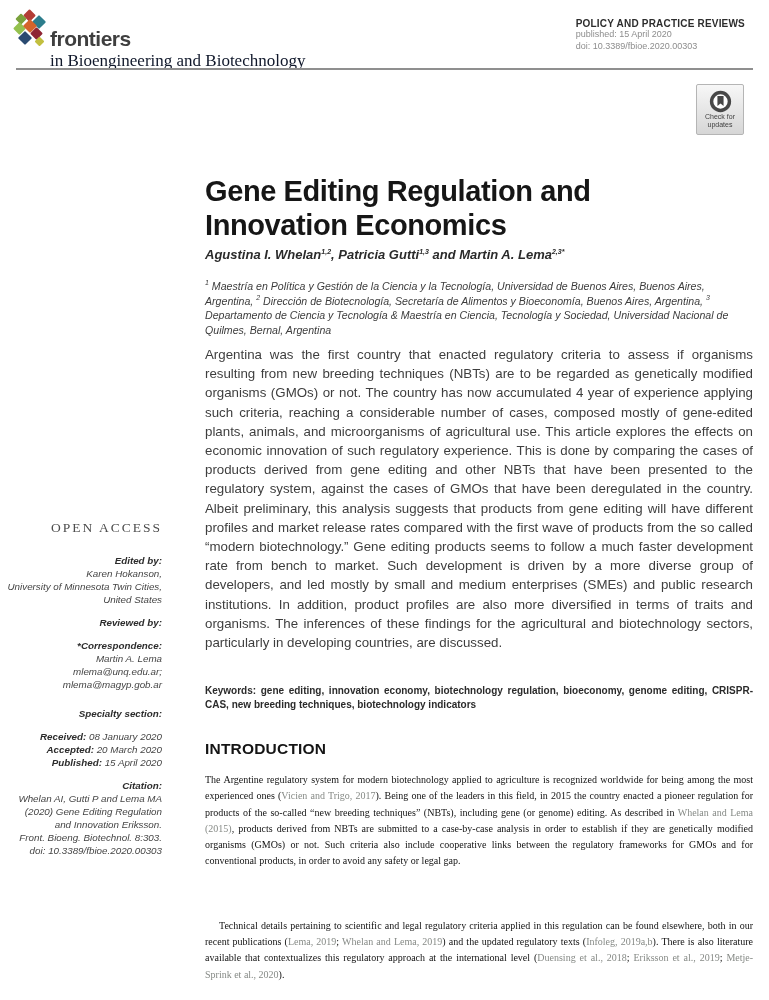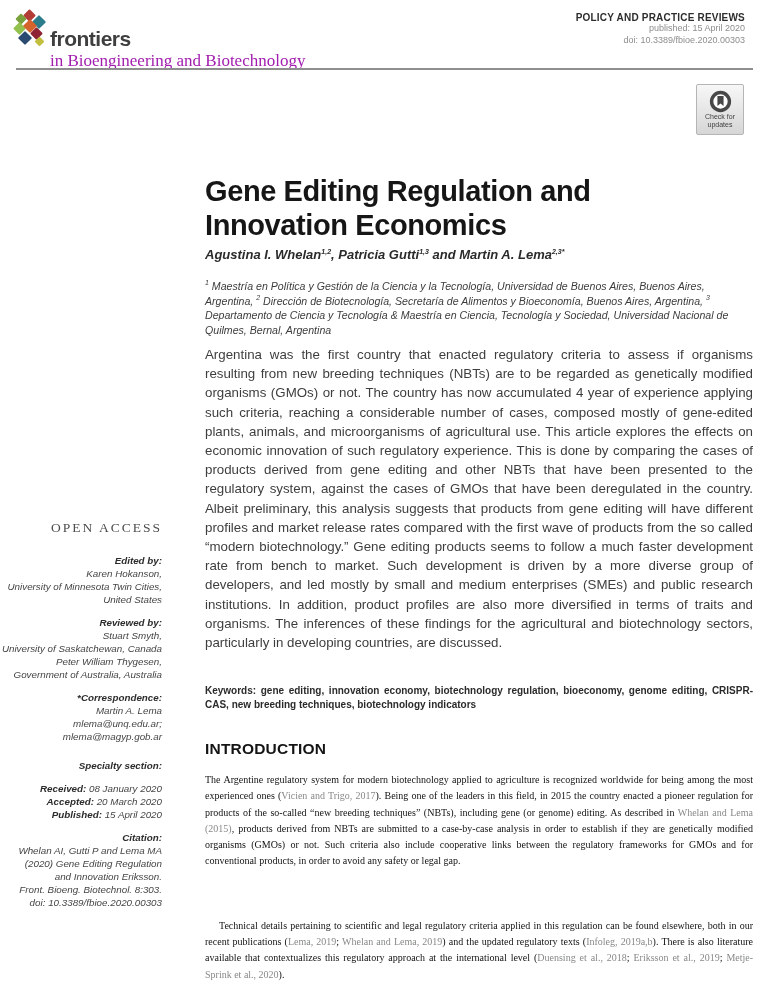--- a/index.html
+++ b/index.html
@@ -5,22 +5,22 @@
   html,body{margin:0;padding:0;background:#ffffff;}
   body{width:769px;height:1000px;position:relative;overflow:hidden;
        font-family:"Liberation Sans",sans-serif;color:#222;}
   .abs{position:absolute;}
 
   
   .logo-mark{position:absolute;left:14px;top:11px;width:36px;height:42px;}
   .cube{position:absolute;transform:rotate(45deg);border-radius:1px;}
   .logo-text{position:absolute;left:50px;top:28px;line-height:1;}
   .logo-title{font-size:21px;font-weight:bold;color:#3f3f3f;letter-spacing:-0.5px;}
-  .logo-sub{font-family:"Liberation Serif",serif;font-size:17px;color:#a21caf;margin-top:3px;}
-  .head-right{position:absolute;right:24px;top:12px;text-align:right;}
+  .logo-sub{font-family:"Liberation Serif",serif;font-size:17px;color:#0f172a;margin-top:3px;}
+  .head-right{position:absolute;right:24px;top:18px;text-align:left;}
   .art-type{font-size:10px;font-weight:bold;color:#2d2d2d;letter-spacing:0.2px;}
   .head-meta{font-size:9px;color:#8d8d8d;line-height:11.5px;}
   .head-rule{position:absolute;left:16px;right:16px;top:68px;height:1.5px;background:#8f8f8f;}
 
   
   .badge{position:absolute;right:25px;top:84px;width:46px;height:49px;
          background:linear-gradient(#f7f7f7,#d6d6d6);border:1px solid #b5b5b5;
          border-radius:2px;display:flex;flex-direction:column;align-items:center;
          justify-content:center;cursor:pointer;}
   .badge-txt{font-size:7px;color:#3e3e3e;line-height:8px;}
@@ -111,26 +111,20 @@
     <div class="sb-label">Edited by:</div>
     <div>
         <div class="sb-line">Karen Hokanson,</div>
         <div class="sb-line">University of Minnesota Twin Cities,</div>
         <div class="sb-line">United States</div>
       </div>
   </div>
 
   <div class="sb-block">
     <div class="sb-label">Reviewed by:</div>
-    <div>
-        <div class="sb-line">Stuart Smyth,</div>
-        <div class="sb-line">University of Saskatchewan, Canada</div>
-        <div class="sb-line">Peter William Thygesen,</div>
-        <div class="sb-line">Government of Australia, Australia</div>
-      </div>
   </div>
 
   <div class="sb-block gap">
     <div class="sb-label">*Correspondence:</div>
     <div>
         <div class="sb-line">Martin A. Lema</div>
         <div class="sb-line">mlema@unq.edu.ar;</div>
         <div class="sb-line">mlema@magyp.gob.ar</div>
       </div>
   </div>

